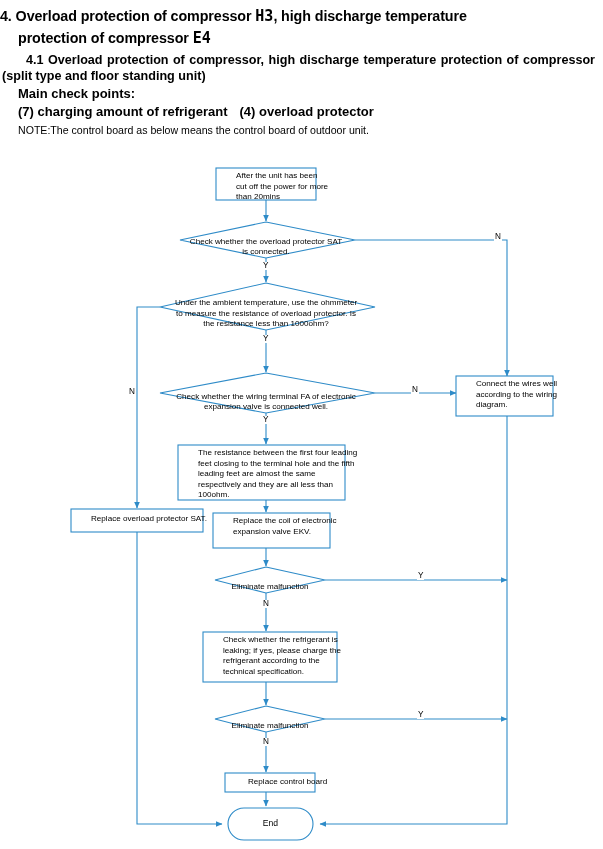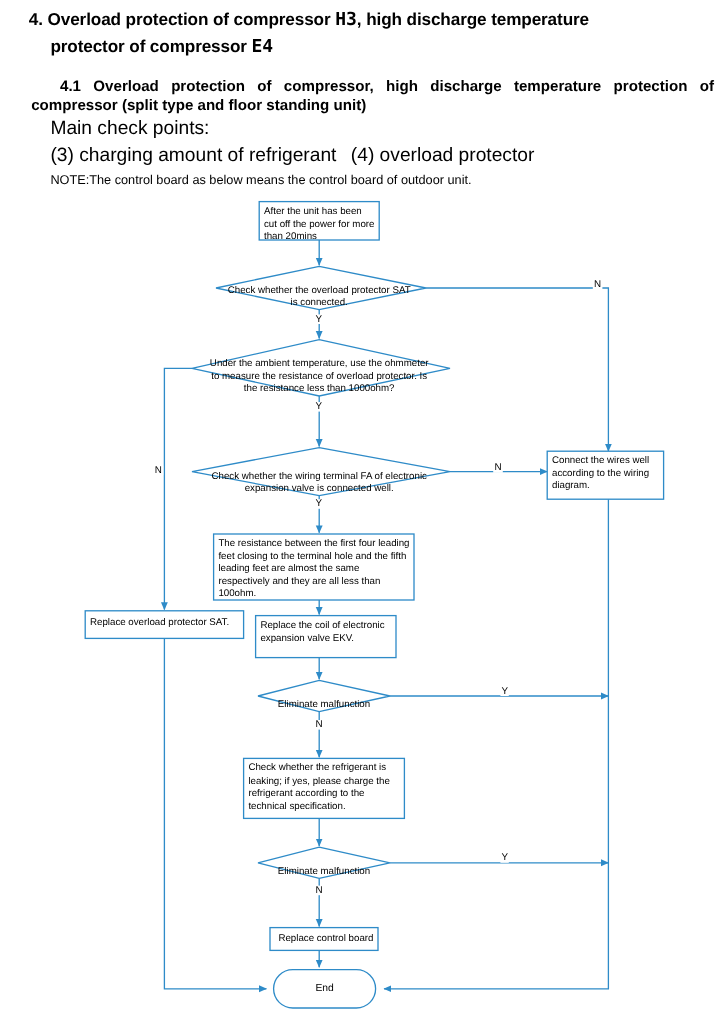--- a/index.html
+++ b/index.html
@@ -14,21 +14,21 @@
     font-family: "Liberation Sans", sans-serif;
     color: #000000;
     overflow: hidden;
   }
 
   
   .doc-head {
     position: absolute;
     left: 0; top: 0;
     width: 603px;
-    padding: 6px 8px 0 24px;
+    padding: 6px 8px 0 0;
     box-sizing: border-box;
   }
   .h-title {
     font-size: 14.3px;
     font-weight: bold;
     line-height: 1.45;
     letter-spacing: -0.1px;
   }
   .h-title .seg {
     font-family: "DejaVu Sans Mono", monospace;
@@ -36,30 +36,31 @@
     font-size: 15px;
     letter-spacing: 0px;
   }
   .h-title-l2 {
     padding-left: 18px;
   }
   .h-sub {
     font-size: 12.6px;
     font-weight: bold;
     line-height: 1.32;
-    margin-top: 14px;
+    margin-top: 2px;
     text-align: justify;
     text-justify: inter-word;
     padding-left: 2px;
   }
   .h-sub .indent { padding-left: 24px; }
   .h-line {
-    font-size: 16px;
+    font-size: 13px;
     line-height: 1.42;
     padding-left: 18px;
+    font-weight: bold;
   }
   .h-note {
     font-size: 10.6px;
     font-weight: normal;
     line-height: 1.4;
     padding-left: 18px;
     margin-top: 1px;
   }
   .gap-wide { display: inline-block; width: 12px; }
 
@@ -76,20 +77,21 @@
     position: absolute;
     box-sizing: border-box;
     font-size: 8.1px;
     line-height: 1.30;
     color: #000;
     pointer-events: none;
   }
   .box-text {
     padding: 3px 3px 0 4px;
     text-align: left;
+    margin-left: 16px;
   }
   .dia-text {
     text-align: center;
     display: flex;
     align-items: flex-end;
     justify-content: center;
   }
   .dia-text span { display: block; width: 100%; }
   .end-text {
     text-align: center;
@@ -110,32 +112,32 @@
 </head>
 <body>
 
 <div class="doc-head">
   <div class="h-title">
     <span>4.</span>
     <span>Overload protection of compressor</span>
     <span class="seg">H3</span><span>, high discharge temperature</span>
   </div>
   <div class="h-title h-title-l2">
-    <span>protector of compressor</span>
+    <span>protection of compressor</span>
     <span class="seg">E4</span>
   </div>
 
   <div class="h-sub">
     <span class="indent"></span><span>4.1</span>
     <span>Overload protection of compressor, high discharge temperature protection of compressor (split type and floor standing unit)</span>
   </div>
 
   <div class="h-line">Main check points:</div>
   <div class="h-line">
-    <span>(3) charging amount of refrigerant</span><span class="gap-wide"></span><span>(4) overload protector</span>
+    <span>(7) charging amount of refrigerant</span><span class="gap-wide"></span><span>(4) overload protector</span>
   </div>
   <div class="h-note">NOTE:The control board as below means the control board of outdoor unit.</div>
 </div>
 
 <div class="flow">
 
   <svg width="603" height="689" viewBox="0 0 603 689">
     <defs>
       <marker id="arw" markerWidth="7" markerHeight="7" refX="5.6" refY="3" orient="auto">
         <path d="M0,0.4 L6,3 L0,5.6 z" fill="#2E8BC8"></path>

